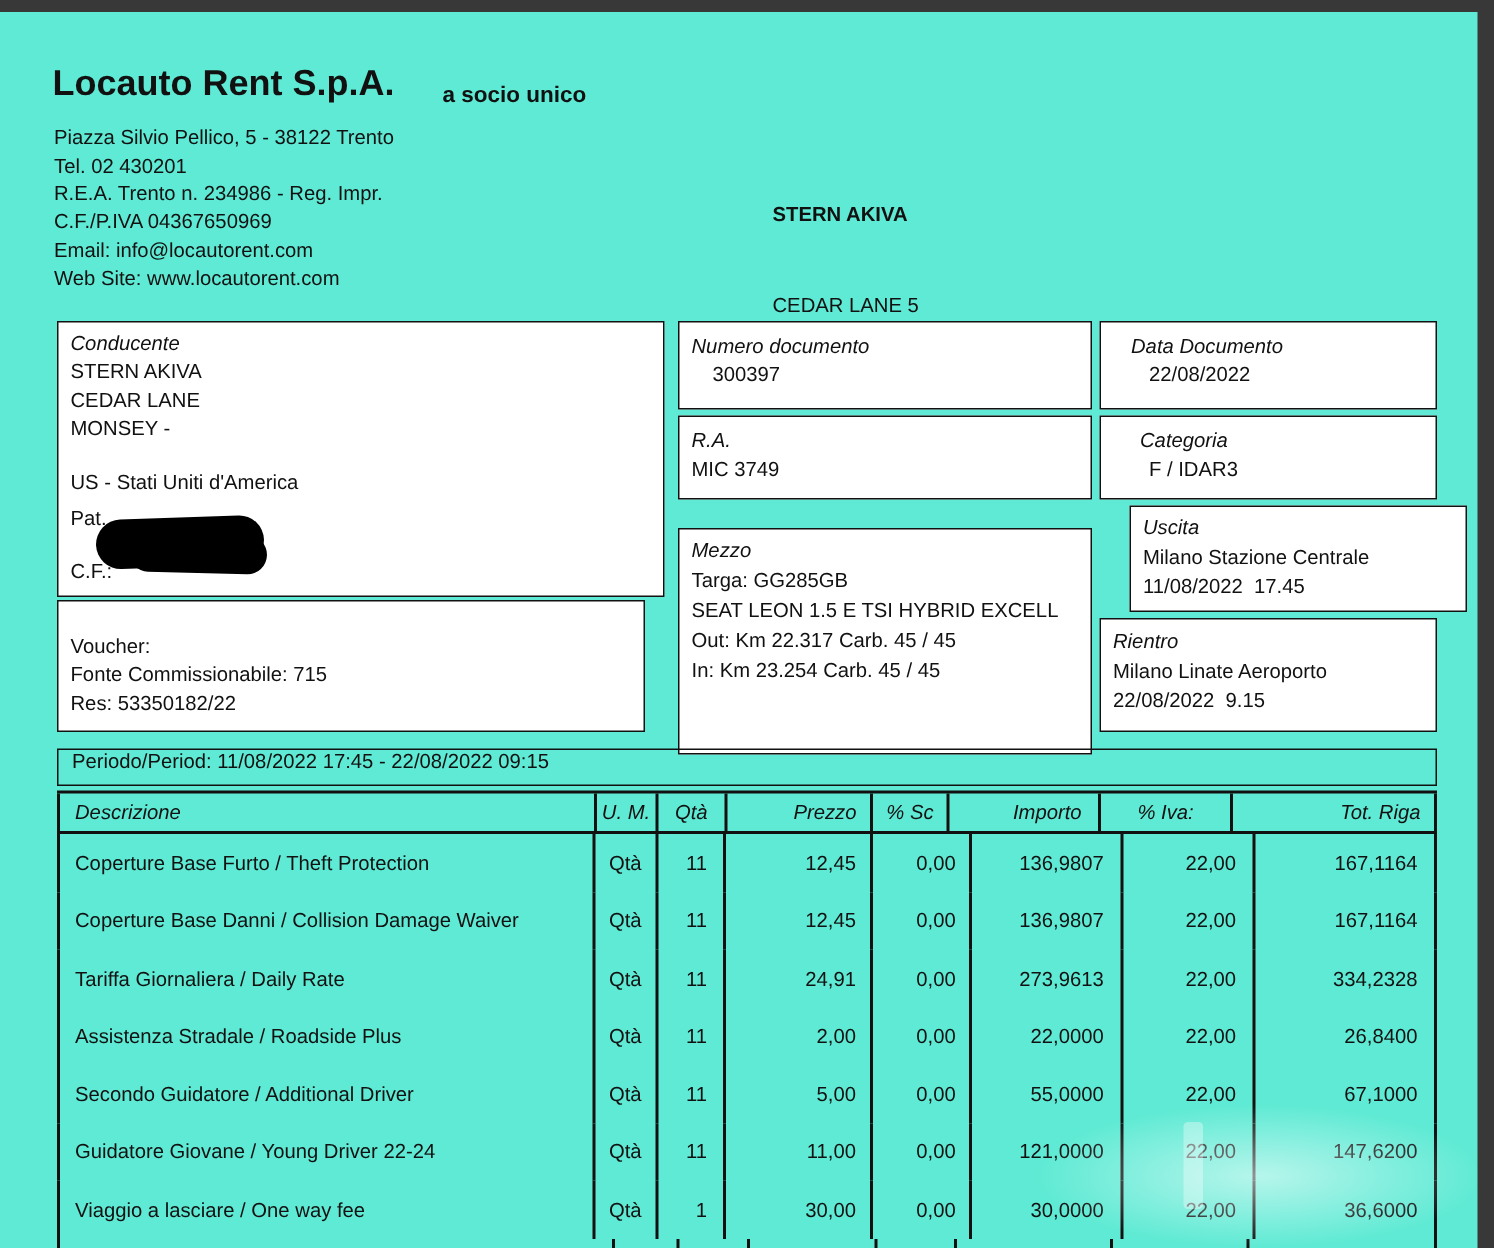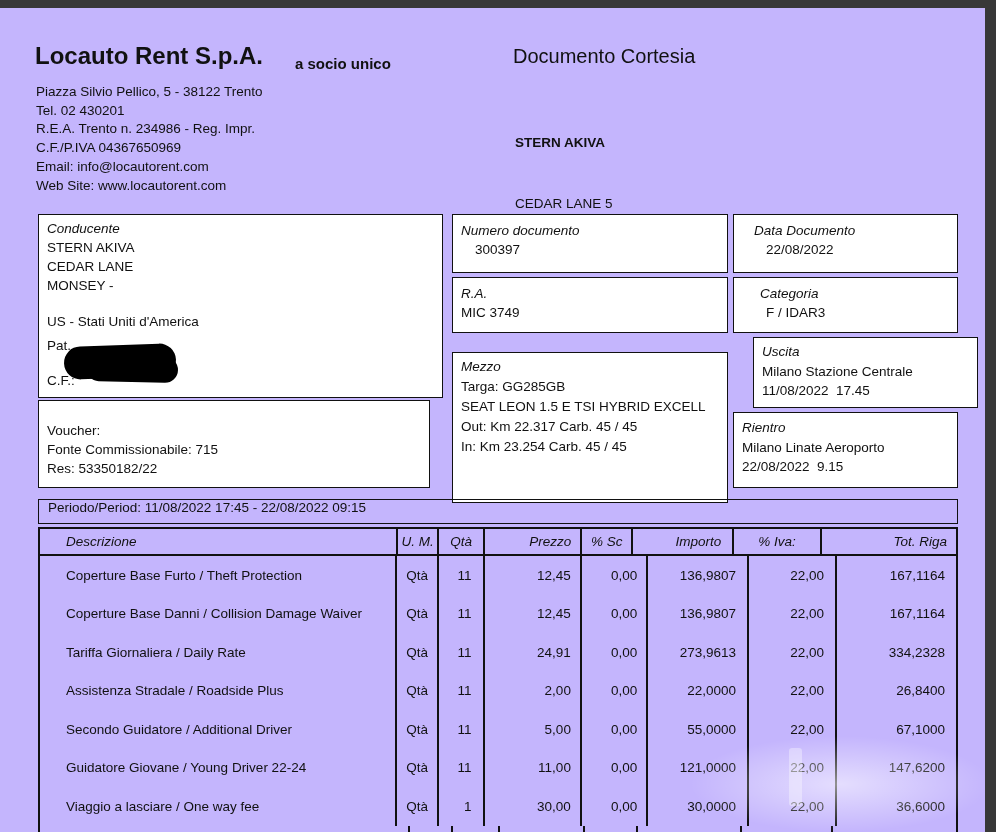--- a/index.html
+++ b/index.html
@@ -1,16 +1,16 @@
 <!DOCTYPE html>
 <html><head>
 <meta charset="utf-8">
 <style>
   html,body{margin:0;padding:0;background:#383838;}
-  .screen{position:relative;width:996px;height:832px;background:#c4b5fd;overflow:hidden;
+  .screen{position:relative;width:996px;height:832px;background:#5eead4;overflow:hidden;
           font-family:"Liberation Sans","DejaVu Sans",sans-serif;color:#111;}
   .strip-top{position:absolute;left:0;top:0;width:996px;height:8px;background:#383838;}
   .strip-right{position:absolute;left:985px;top:0;width:11px;height:832px;background:#383838;}
 
   
   .company-name{position:absolute;left:35px;top:42px;font-size:24px;font-weight:bold;white-space:nowrap;}
   .company-sub{position:absolute;left:295px;top:55px;font-size:15px;font-weight:bold;white-space:nowrap;}
   .company-info{position:absolute;left:36px;top:83px;font-size:13.5px;line-height:18.7px;white-space:nowrap;}
   .doc-title{position:absolute;left:513px;top:45px;font-size:20px;white-space:nowrap;}
   .customer{position:absolute;left:515px;top:93px;font-size:13.5px;line-height:20.2px;white-space:pre;}
@@ -48,21 +48,21 @@
   .trow{display:flex;width:920px;}
   .cell{box-sizing:border-box;border-right:2px solid #111;display:flex;align-items:center;
         font-size:13.5px;overflow:hidden;white-space:nowrap;}
   .cell:first-child{border-left:2px solid #111;}
   .thead{height:29px;border-top:2px solid #111;border-bottom:2px solid #111;box-sizing:border-box;}
   .thead .cell{font-style:italic;}
   .tdata{height:38.5px;}
   .tfill{height:45px;}
   .c0{width:372px;} .c1{width:43px;} .c2{width:47px;} .c3{width:85px;}
   .c4{width:53px;} .c5{width:104px;} .c6{width:91px;} .c7{width:125px;}
-  .a-left{justify-content:flex-start;padding-left:26px;}
+  .a-left{justify-content:flex-start;padding-left:10px;}
   .a-center{justify-content:center;}
   .a-right{justify-content:flex-end;padding-right:11px;}
   .a-right-sm{justify-content:flex-end;padding-right:9px;margin-left:15px;}
 
   
   .watermark{position:absolute;left:690px;top:736px;width:300px;height:96px;pointer-events:none;
              background:radial-gradient(closest-side,rgba(255,255,255,0.55),rgba(255,255,255,0));}
   .watermark-bar{position:absolute;left:789px;top:748px;width:13px;height:58px;border-radius:3px;
              background:rgba(255,255,255,0.35);pointer-events:none;}
 </style>
@@ -76,21 +76,20 @@
   <div class="company-sub">a socio unico</div>
   <div class="company-info">
     <div>Piazza Silvio Pellico, 5 - 38122 Trento</div>
     <div>Tel. 02 430201</div>
     <div>R.E.A. Trento n. 234986 - Reg. Impr.</div>
     <div>C.F./P.IVA 04367650969</div>
     <div>Email: info@locautorent.com</div>
     <div>Web Site: www.locautorent.com</div>
   </div>
 
-  <div class="doc-title">Documento Cortesia</div>
   <div class="customer">
     <div class="bold">STERN AKIVA</div>
     <div>CEDAR LANE 5</div>
     <div>MONSEY -  -</div>
     <div>P. Iva:  - C.F.:</div>
     <div>Codice Cliente: 1343630</div>
   </div>
 
   <div class="box box-conducente">
     <div class="lbl">Conducente</div>

